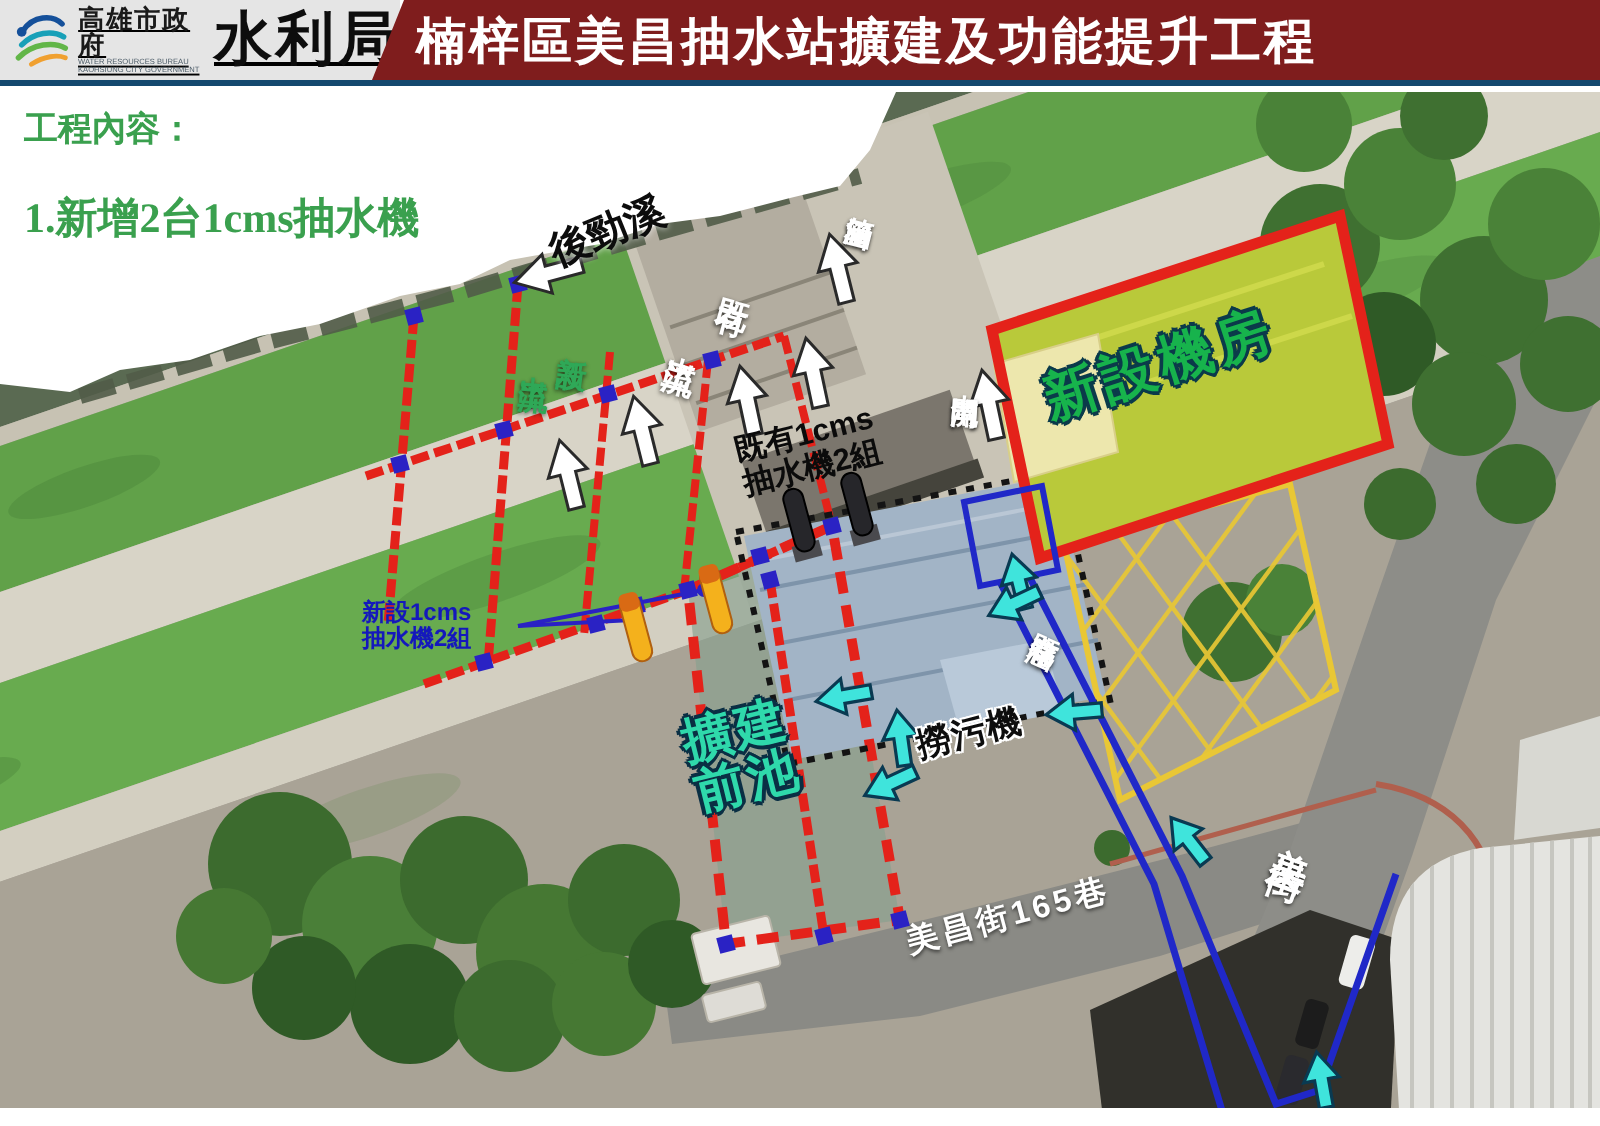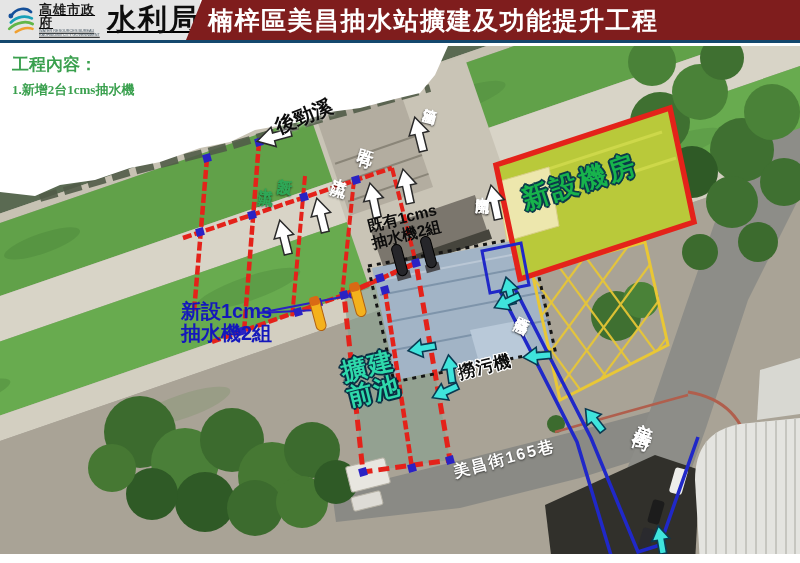--- a/index.html
+++ b/index.html
@@ -12,22 +12,22 @@
   .org-name{font-size:13px;font-weight:bold;color:#1a1a1a;letter-spacing:1px;}
   .org-en{font-size:4px;color:#4a5a66;letter-spacing:0;transform:scale(.95);transform-origin:left top;white-space:nowrap;}
   .bureau{font-size:29px;font-weight:bold;color:#0d0d0d;letter-spacing:2px;white-space:nowrap;}
   .hdr-band{position:absolute;left:186px;top:0;width:614px;height:40px;background:#7f1d1d;
             clip-path:polygon(16px 0,100% 0,100% 100%,0 100%);display:flex;align-items:center;}
   .hdr-title{font-size:25px;font-weight:bold;color:#ffffff;letter-spacing:1.5px;padding-left:22px;white-space:nowrap;}
   .hdr-underline{position:absolute;left:0;top:40px;width:800px;height:3px;background:#14486e;}
   
   .proj{position:absolute;left:12px;top:53px;color:#3aa04e;
         font-family:"Liberation Serif",serif;font-weight:bold;z-index:30;}
-  .proj-head{font-size:17px;margin-bottom:2px;}
-  .proj-item{font-size:13px;line-height:24px;}
+  .proj-head{font-size:17px;margin-bottom:21px;}
+  .proj-item{font-size:21px;line-height:24px;}
   
   .lbl{position:absolute;font-weight:bold;white-space:nowrap;line-height:1.08;z-index:20;
        transform-origin:center center;}
   .wlbl{color:#fff;text-shadow:0 1px 2px rgba(0,0,0,.6);}
   .vert{writing-mode:vertical-rl;text-orientation:upright;letter-spacing:2px;}
   .outl-green{color:#17b34c;
       text-shadow:-2px 0 0 #0b3a4a,2px 0 0 #0b3a4a,0 -2px 0 #0b3a4a,0 2px 0 #0b3a4a,
                   -1px -1px 0 #0b3a4a,1px 1px 0 #0b3a4a,1px -1px 0 #0b3a4a,-1px 1px 0 #0b3a4a;}
   .outl-teal{color:#2fd9ab;
       text-shadow:-2px 0 0 #0a2f44,2px 0 0 #0a2f44,0 -2px 0 #0a2f44,0 2px 0 #0a2f44,
@@ -326,21 +326,21 @@
 
   <div class="lbl outl-green" style="left:520px;top:168px;font-size:27px;letter-spacing:3px;transform:rotate(-18deg);">新設機房</div>
 
   <div class="lbl" style="left:369px;top:210px;font-size:15.5px;color:#0b0b0b;transform:rotate(-14deg);text-align:center;">
     <div>既有1cms</div>
     <div>抽水機2組</div>
   </div>
 
   <div class="lbl wlbl vert" style="left:476px;top:186px;font-size:14px;transform:rotate(4deg);letter-spacing:1px;">出流閘門</div>
 
-  <div class="lbl" style="left:181px;top:300px;font-size:20px;color:#1418bc;line-height:1.12;">
+  <div class="lbl" style="left:181px;top:300px;font-size:12px;color:#1418bc;line-height:1.12;">
     <div>新設1cms</div>
     <div>抽水機2組</div>
   </div>
 
   <div class="lbl outl-teal" style="left:344px;top:352px;font-size:25px;letter-spacing:2px;transform:rotate(-14deg);text-align:center;line-height:1.05;">
     <div>擴建</div>
     <div>前池</div>
   </div>
 
   <div class="lbl halo-white" style="left:458px;top:358px;font-size:17px;transform:rotate(-14deg);letter-spacing:1px;">撈污機</div>

